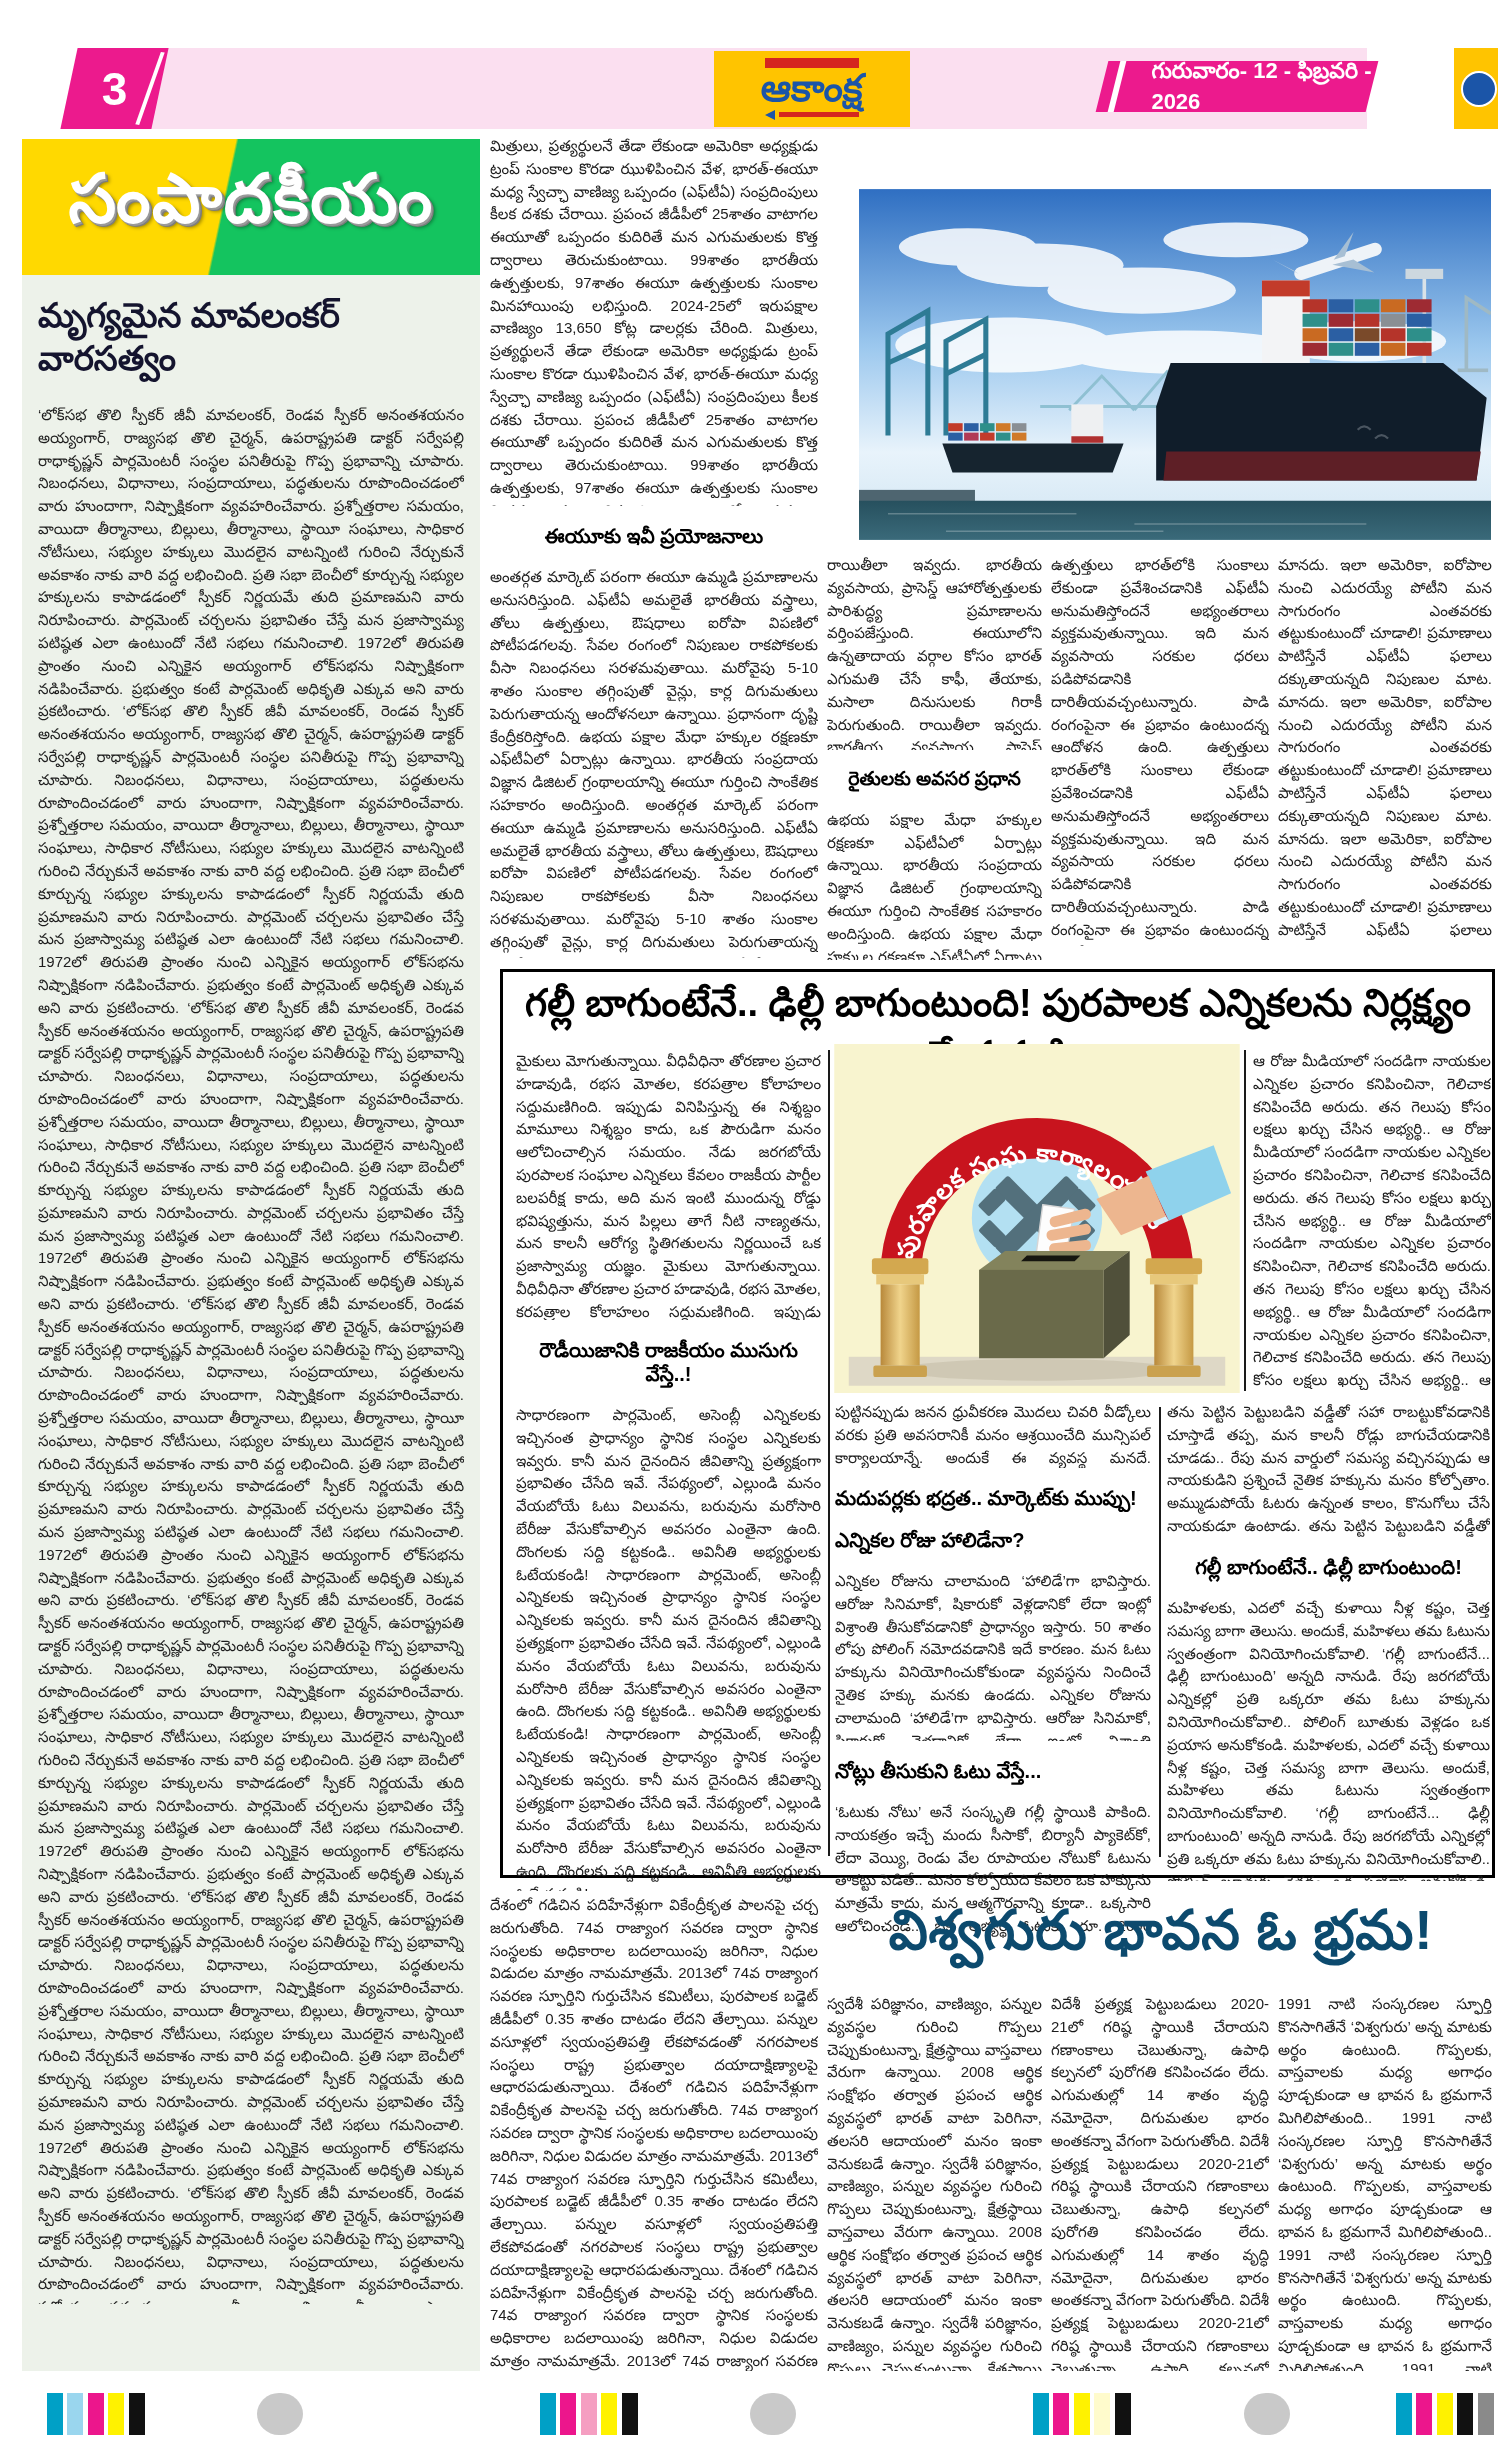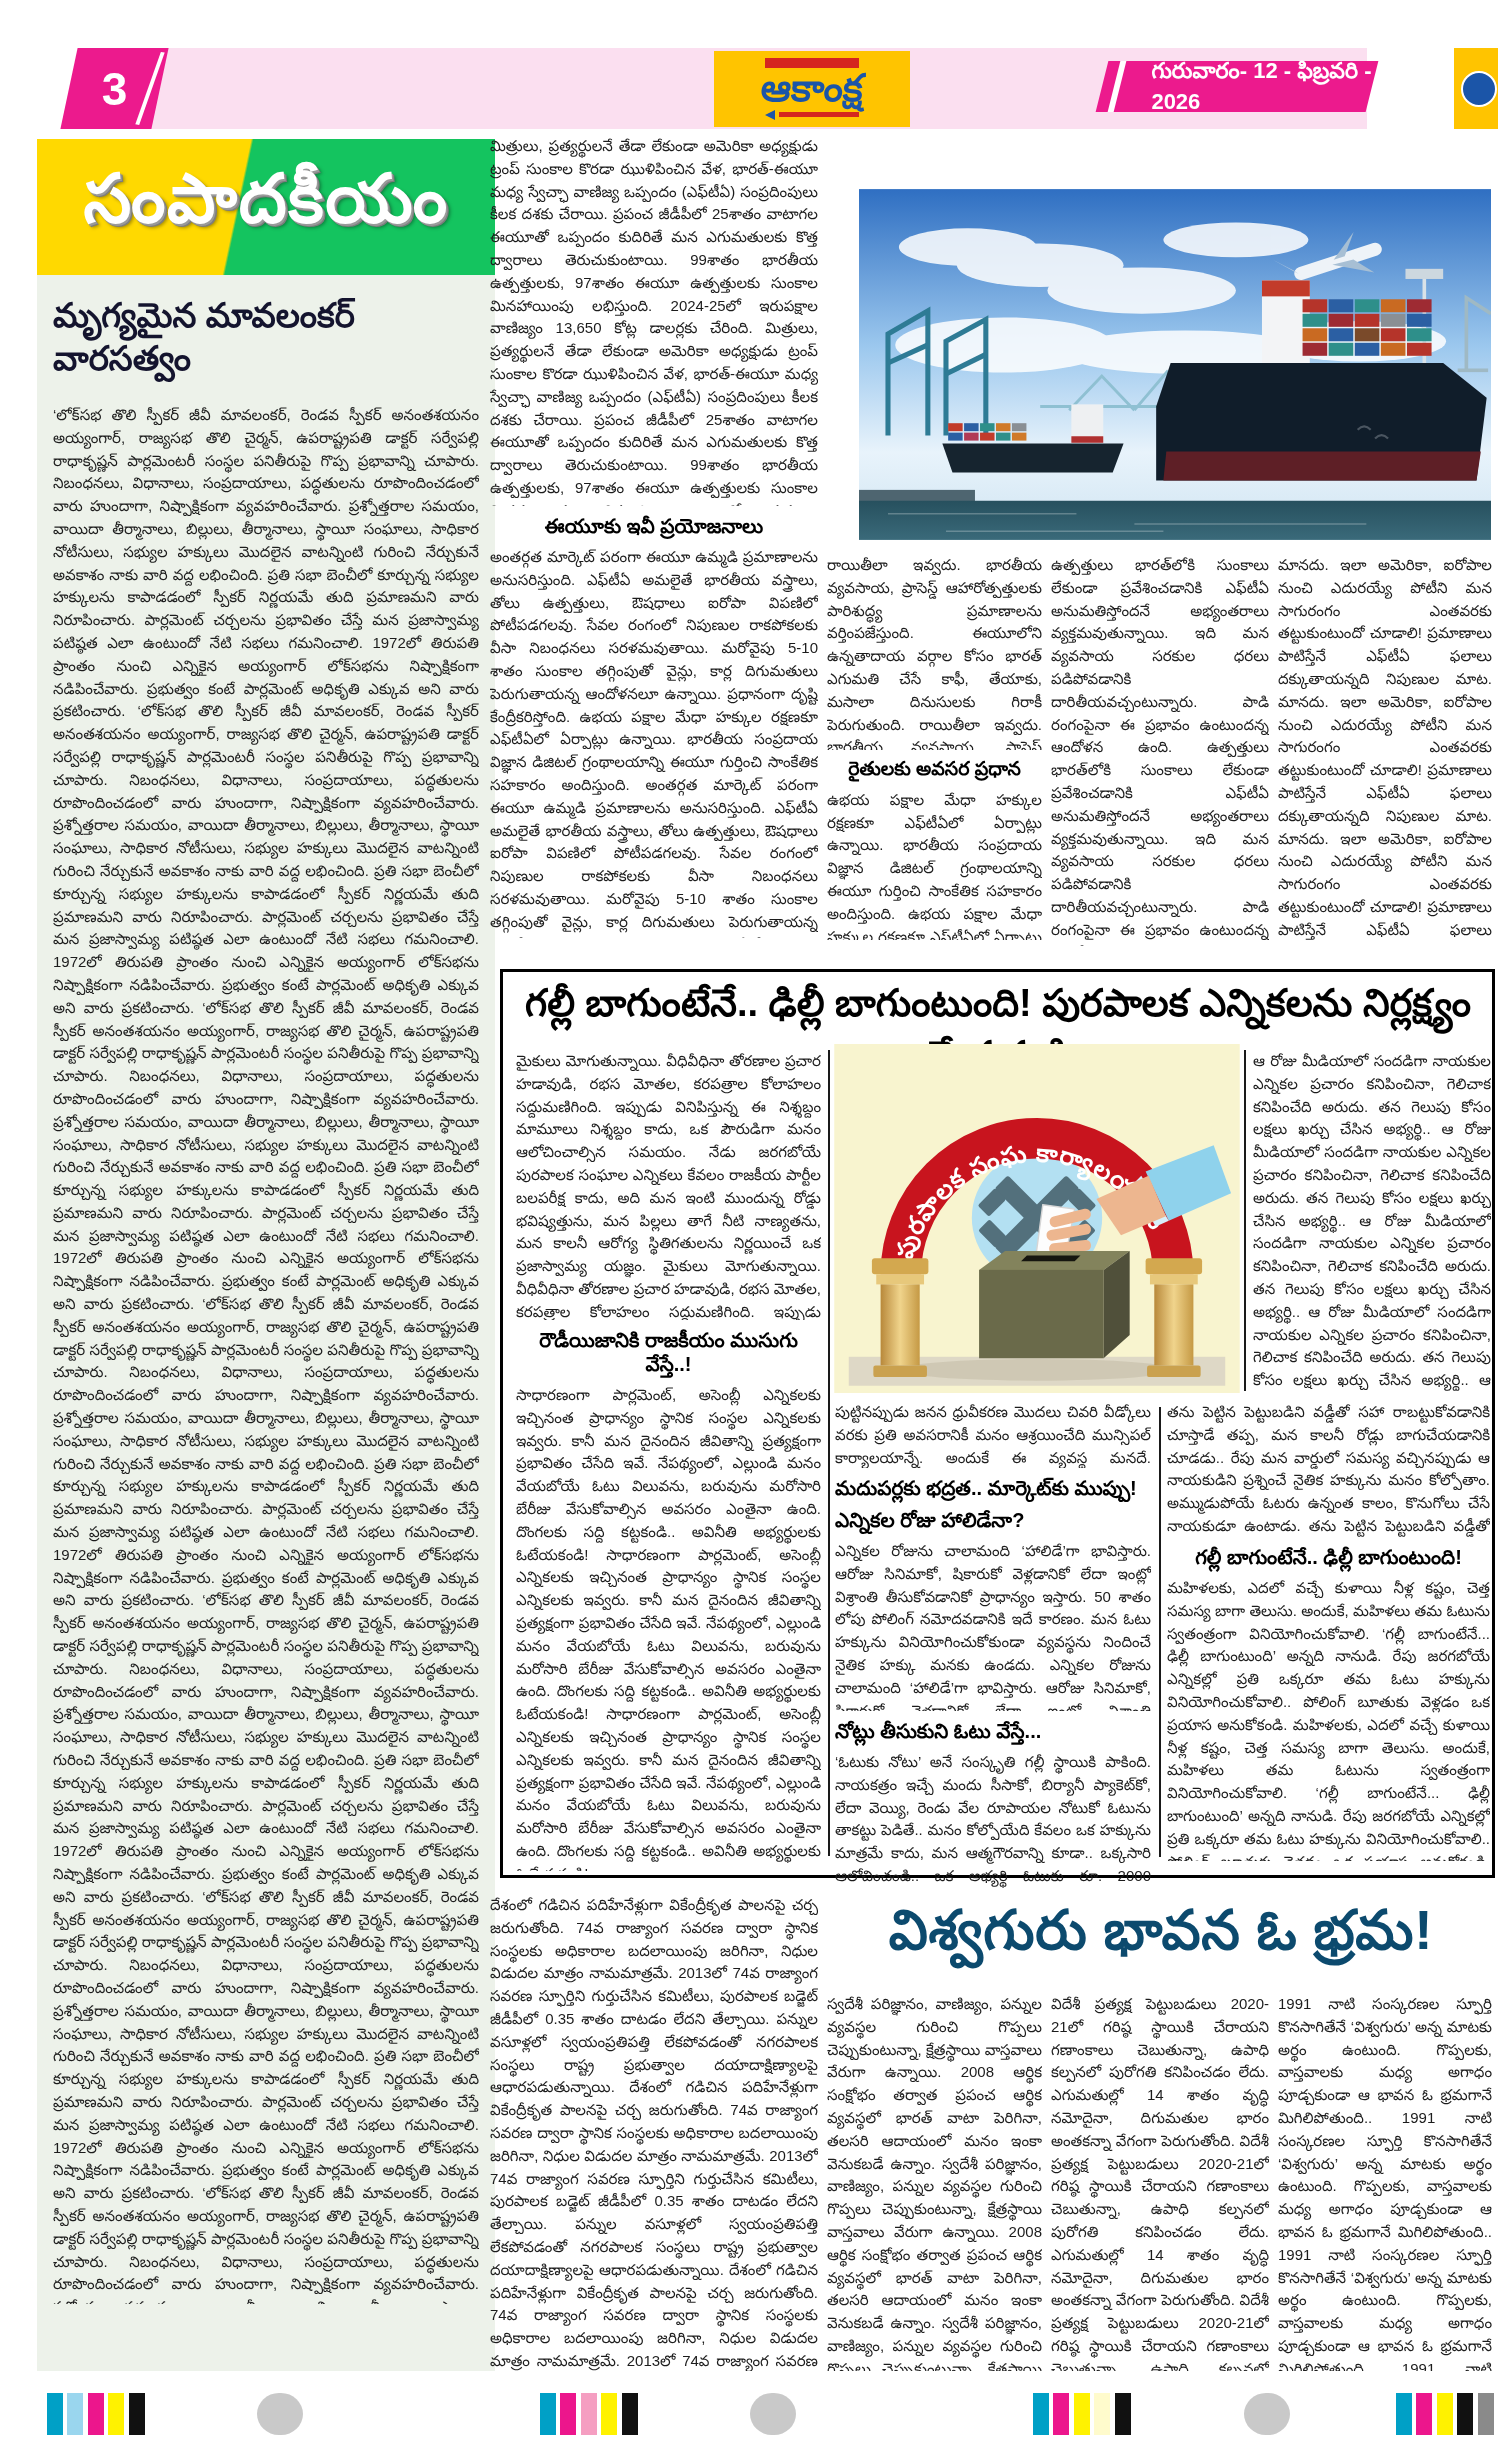--- a/index.html
+++ b/index.html
@@ -19,31 +19,31 @@
   .m-foot{display:flex;align-items:center;gap:4.4px;margin-top:2.2px;}
   .m-arrow{width:0;height:0;border-top:5.8px solid transparent;border-bottom:5.8px solid transparent;border-right:10px solid #1b55a8;}
   .m-line{width:80px;height:5.8px;background:#d5261f;}
   .corner-box{left:1454px;top:48px;width:45px;height:81px;background:#ffc400;}
   .corner-dot{position:absolute;left:7.3px;top:23px;width:32px;height:32px;border-radius:50%;background:#1b55a8;border:2.9px solid #fff;}
   .date-banner{left:1102px;top:61px;width:270px;height:51px;background:#ec1a8d;transform:skewX(-14deg);}
   .date-white{position:absolute;left:11.6px;top:0;width:6.5px;height:51px;background:#fff;}
   .date-text{position:absolute;left:22px;top:0;width:247px;height:51px;transform:skewX(14deg);
       color:#fff;font-size:22px;font-weight:bold;display:flex;align-items:center;justify-content:center;margin-left:32px;}
   
-  .ed-col{left:37px;top:139px;width:458px;height:2232px;background:#edf2ea;}
+  .ed-col{left:22px;top:139px;width:458px;height:2232px;background:#edf2ea;}
   .ed-banner{width:100%;height:136px;background:linear-gradient(102deg,#ffd900 0%,#ffd900 44%,#14c45f 44.5%,#14c45f 100%);
       display:flex;align-items:center;justify-content:center;}
   .ed-banner-text{color:#fff;font-size:68px;font-weight:bold;letter-spacing:1.5px;
       text-shadow:1.5px 1.5px 0 #9a9a9a,2.9px 2.9px 0 #7d7d7d,4.4px 4.4px 3.6px rgba(0,0,0,.35);}
   .ed-headline{margin:19px 16px 25px 16px;font-size:34px;font-weight:bold;color:#14142e;line-height:1.25;}
   .ed-body{margin:0 16px;height:1900px;overflow:hidden;font-size:20px;line-height:1.56;
       text-align:justify;color:#151515;}
   
   .fillcol{overflow:hidden;text-align:justify;font-size:15px;line-height:1.52;color:#1c1c1c;}
-  .subhead{font-weight:bold;font-size:20px;color:#000;margin:8px 0;line-height:1.2;}
+  .subhead{font-weight:bold;font-size:20px;color:#000;margin:18px 0;line-height:1.2;}
   .center{text-align:center;}
   .vrule{background:#1a1a1a;width:1.5px;}
   
   .a1-headline{left:834px;top:120px;width:654px;text-align:center;font-size:46px;font-weight:bold;color:#000;}
   .a1-img{left:859px;top:189px;width:632px;height:351px;}
   
   .a2-box{left:500px;top:969px;width:995px;height:909px;border:3.6px solid #000;background:#fff;box-sizing:border-box;}
   .a2-headline{left:508px;top:982px;width:980px;text-align:center;font-size:38px;font-weight:bold;color:#000;}
   .a2-illus{left:834px;top:1044px;width:406px;height:349px;}
   

